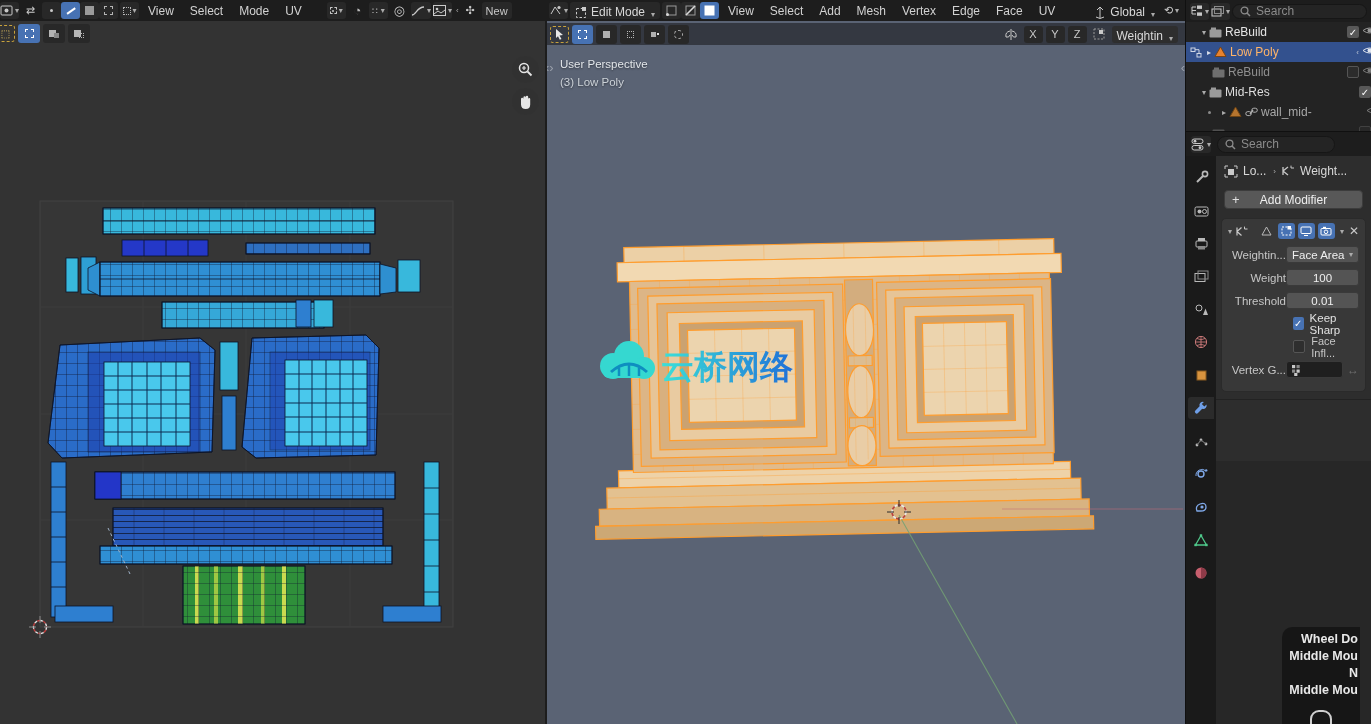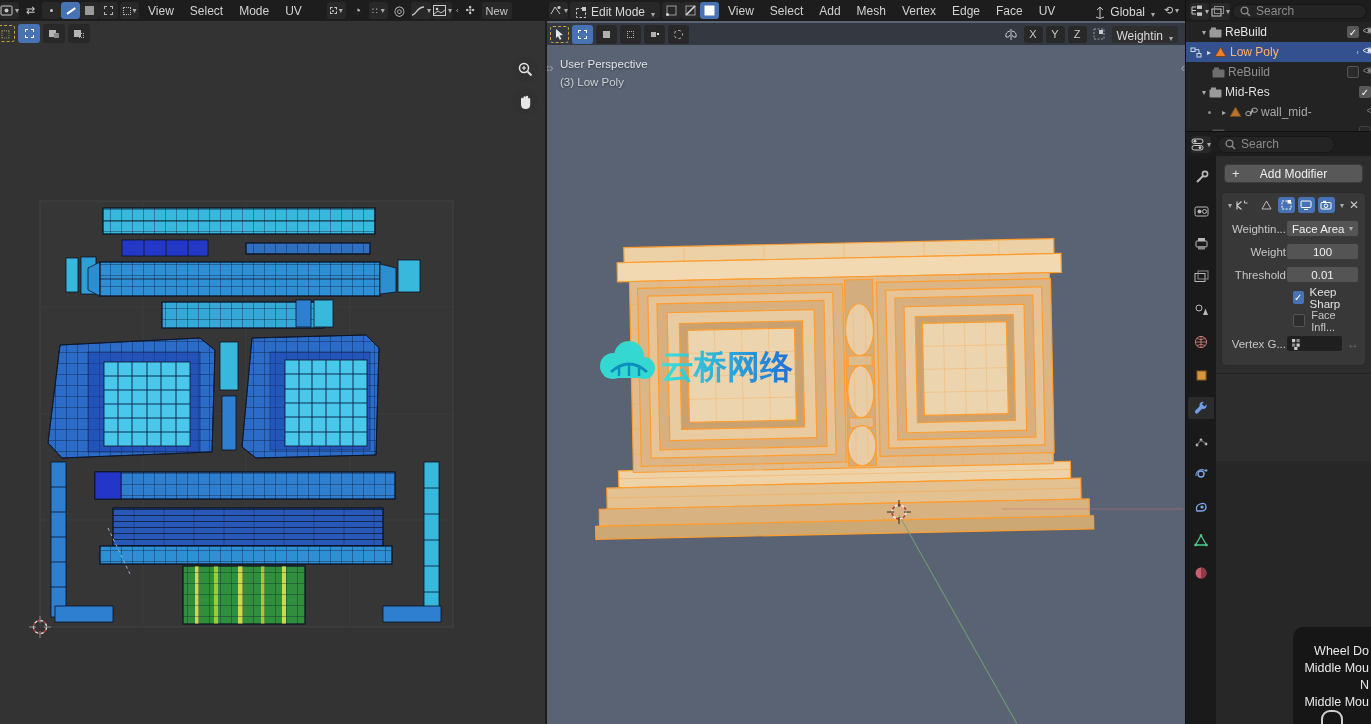--- a/index.html
+++ b/index.html
@@ -57,21 +57,21 @@
   .mod-row .rlabel { width:64px; text-align:right; color:#c6c6c6; font-size:11.5px; white-space:nowrap; overflow:hidden; }
   .field { flex:1; background:#545454; border:1px solid #3a3a3a; border-radius:3px; height:17px; display:flex; align-items:center; justify-content:center; color:#efefef; font-size:11.5px; }
   .field.dd { justify-content:space-between; padding:0 5px; }
   .chkbox { width:13px; height:13px; border-radius:2px; display:inline-flex; align-items:center; justify-content:center; font-size:10px; color:#fff; }
   .chkbox.on { background:#4772b3; }
   .chkbox.off { background:#2e2e2e; border:1px solid #555; }
   .toggle-ico { width:17px; height:16px; border-radius:3px; display:inline-flex; align-items:center; justify-content:center; }
   .toggle-ico.on { background:#4772b3; }
 
   
-  #screencast { position:absolute; right:0; bottom:0; width:78px; height:97px; background:rgba(22,22,22,.93); border-radius:10px 0 0 0; z-index:9; padding-top:16px; }
+  #screencast { position:absolute; right:11px; bottom:0; width:78px; height:97px; background:rgba(22,22,22,.93); border-radius:10px 0 0 0; z-index:9; padding-top:4px;font-weight:bold; }
   #screencast .line { color:#e8e8e8; font-size:12.5px; line-height:17px; text-align:right; padding-right:2px; white-space:nowrap; }
   #mouse-glyph { position:absolute; left:50%; bottom:-16px; transform:translateX(-50%); width:22px; height:30px; border:2px solid #cfcfcf; border-radius:9px; }
 </style>
 </head>
 <body>
 
 <div id="screen">
 
   <div id="uv-editor">
 
@@ -667,20 +667,33 @@
         </span>
       <span class="ptab">
           <svg width="14" height="14">
             <circle cx="7" cy="7" r="5.5" fill="#c75f6e"></circle>
             <path d="M7 1.5 A5.5 5.5 0 0 1 7 12.5 Z" fill="#8f3a48"></path>
           </svg>
         </span>
     </div>
 
     <div id="prop-body">
+      <div class="crumb">
+        <svg width="14" height="13">
+            <path d="M1 1 H4 M10 1 H13 M1 12 H4 M10 12 H13 M1 1 V4 M1 9 V12 M13 1 V4 M13 9 V12" stroke="#c9c9c9"></path>
+            <rect x="4" y="4" width="6" height="6" fill="#c9c9c9"></rect>
+          </svg>
+        <span>Lo...</span>
+        <span class="chev">›</span>
+        <svg width="14" height="12">
+            <path d="M2 2 V10 M2 6 L7 2 M2 6 L7 10" stroke="#c9c9c9" fill="none" stroke-width="1.3"></path>
+            <path d="M10 3 H13 M10 3 V0.6" stroke="#c9c9c9" fill="none"></path>
+          </svg>
+        <span>Weight...</span>
+      </div>
 
       <div class="addmod">
         <span class="plus">+</span>
         <span>Add Modifier</span>
       </div>
 
       <div class="mod-panel">
         <div class="mod-head">
           <span class="chev">▾</span>
           <svg width="13" height="11">

